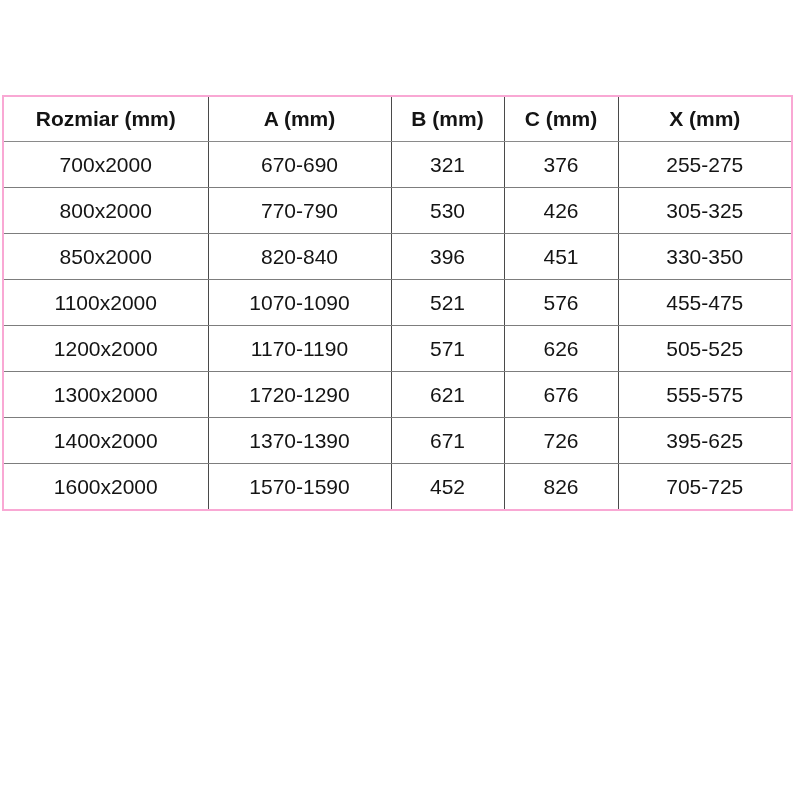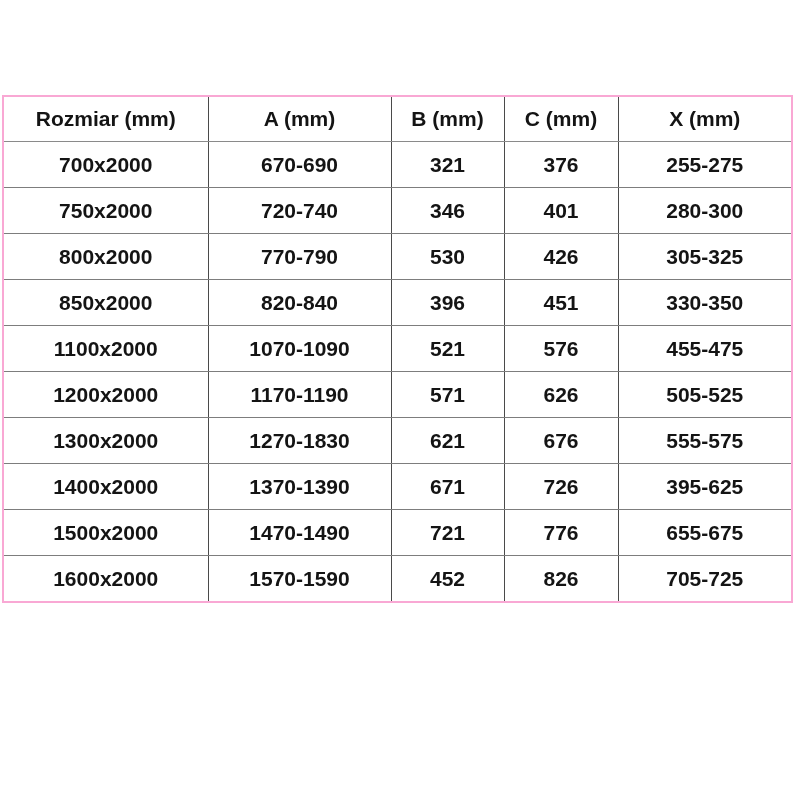--- a/index.html
+++ b/index.html
@@ -40,21 +40,21 @@
     border-right: 1px solid #4a4a4a;
     border-top: 1px solid #7d7d7d;
     border-bottom: 1px solid #7d7d7d;
   }
   th {
     font-weight: bold;
     height: 44px;
     border-bottom: 1px solid #8a8a8a;
   }
   td {
-    font-weight: bold;
+    font-weight: normal;
     height: 45px;
   }
 </style>
 </head>
 <body>
 
 <div class="table-wrap">
   <table class="size-table">
     <colgroup>
       <col class="c0">
@@ -74,27 +74,20 @@
     </thead>
     <tbody>
       <tr>
         <td>700x2000</td>
         <td>670-690</td>
         <td>321</td>
         <td>376</td>
         <td>255-275</td>
       </tr>
       <tr>
-        <td>750x2000</td>
-        <td>720-740</td>
-        <td>346</td>
-        <td>401</td>
-        <td>280-300</td>
-      </tr>
-      <tr>
         <td>800x2000</td>
         <td>770-790</td>
         <td>530</td>
         <td>426</td>
         <td>305-325</td>
       </tr>
       <tr>
         <td>850x2000</td>
         <td>820-840</td>
         <td>396</td>
@@ -110,38 +103,31 @@
       </tr>
       <tr>
         <td>1200x2000</td>
         <td>1170-1190</td>
         <td>571</td>
         <td>626</td>
         <td>505-525</td>
       </tr>
       <tr>
         <td>1300x2000</td>
-        <td>1270-1830</td>
+        <td>1720-1290</td>
         <td>621</td>
         <td>676</td>
         <td>555-575</td>
       </tr>
       <tr>
         <td>1400x2000</td>
         <td>1370-1390</td>
         <td>671</td>
         <td>726</td>
         <td>395-625</td>
-      </tr>
-      <tr>
-        <td>1500x2000</td>
-        <td>1470-1490</td>
-        <td>721</td>
-        <td>776</td>
-        <td>655-675</td>
       </tr>
       <tr>
         <td>1600x2000</td>
         <td>1570-1590</td>
         <td>452</td>
         <td>826</td>
         <td>705-725</td>
       </tr>
     </tbody>
   </table>

